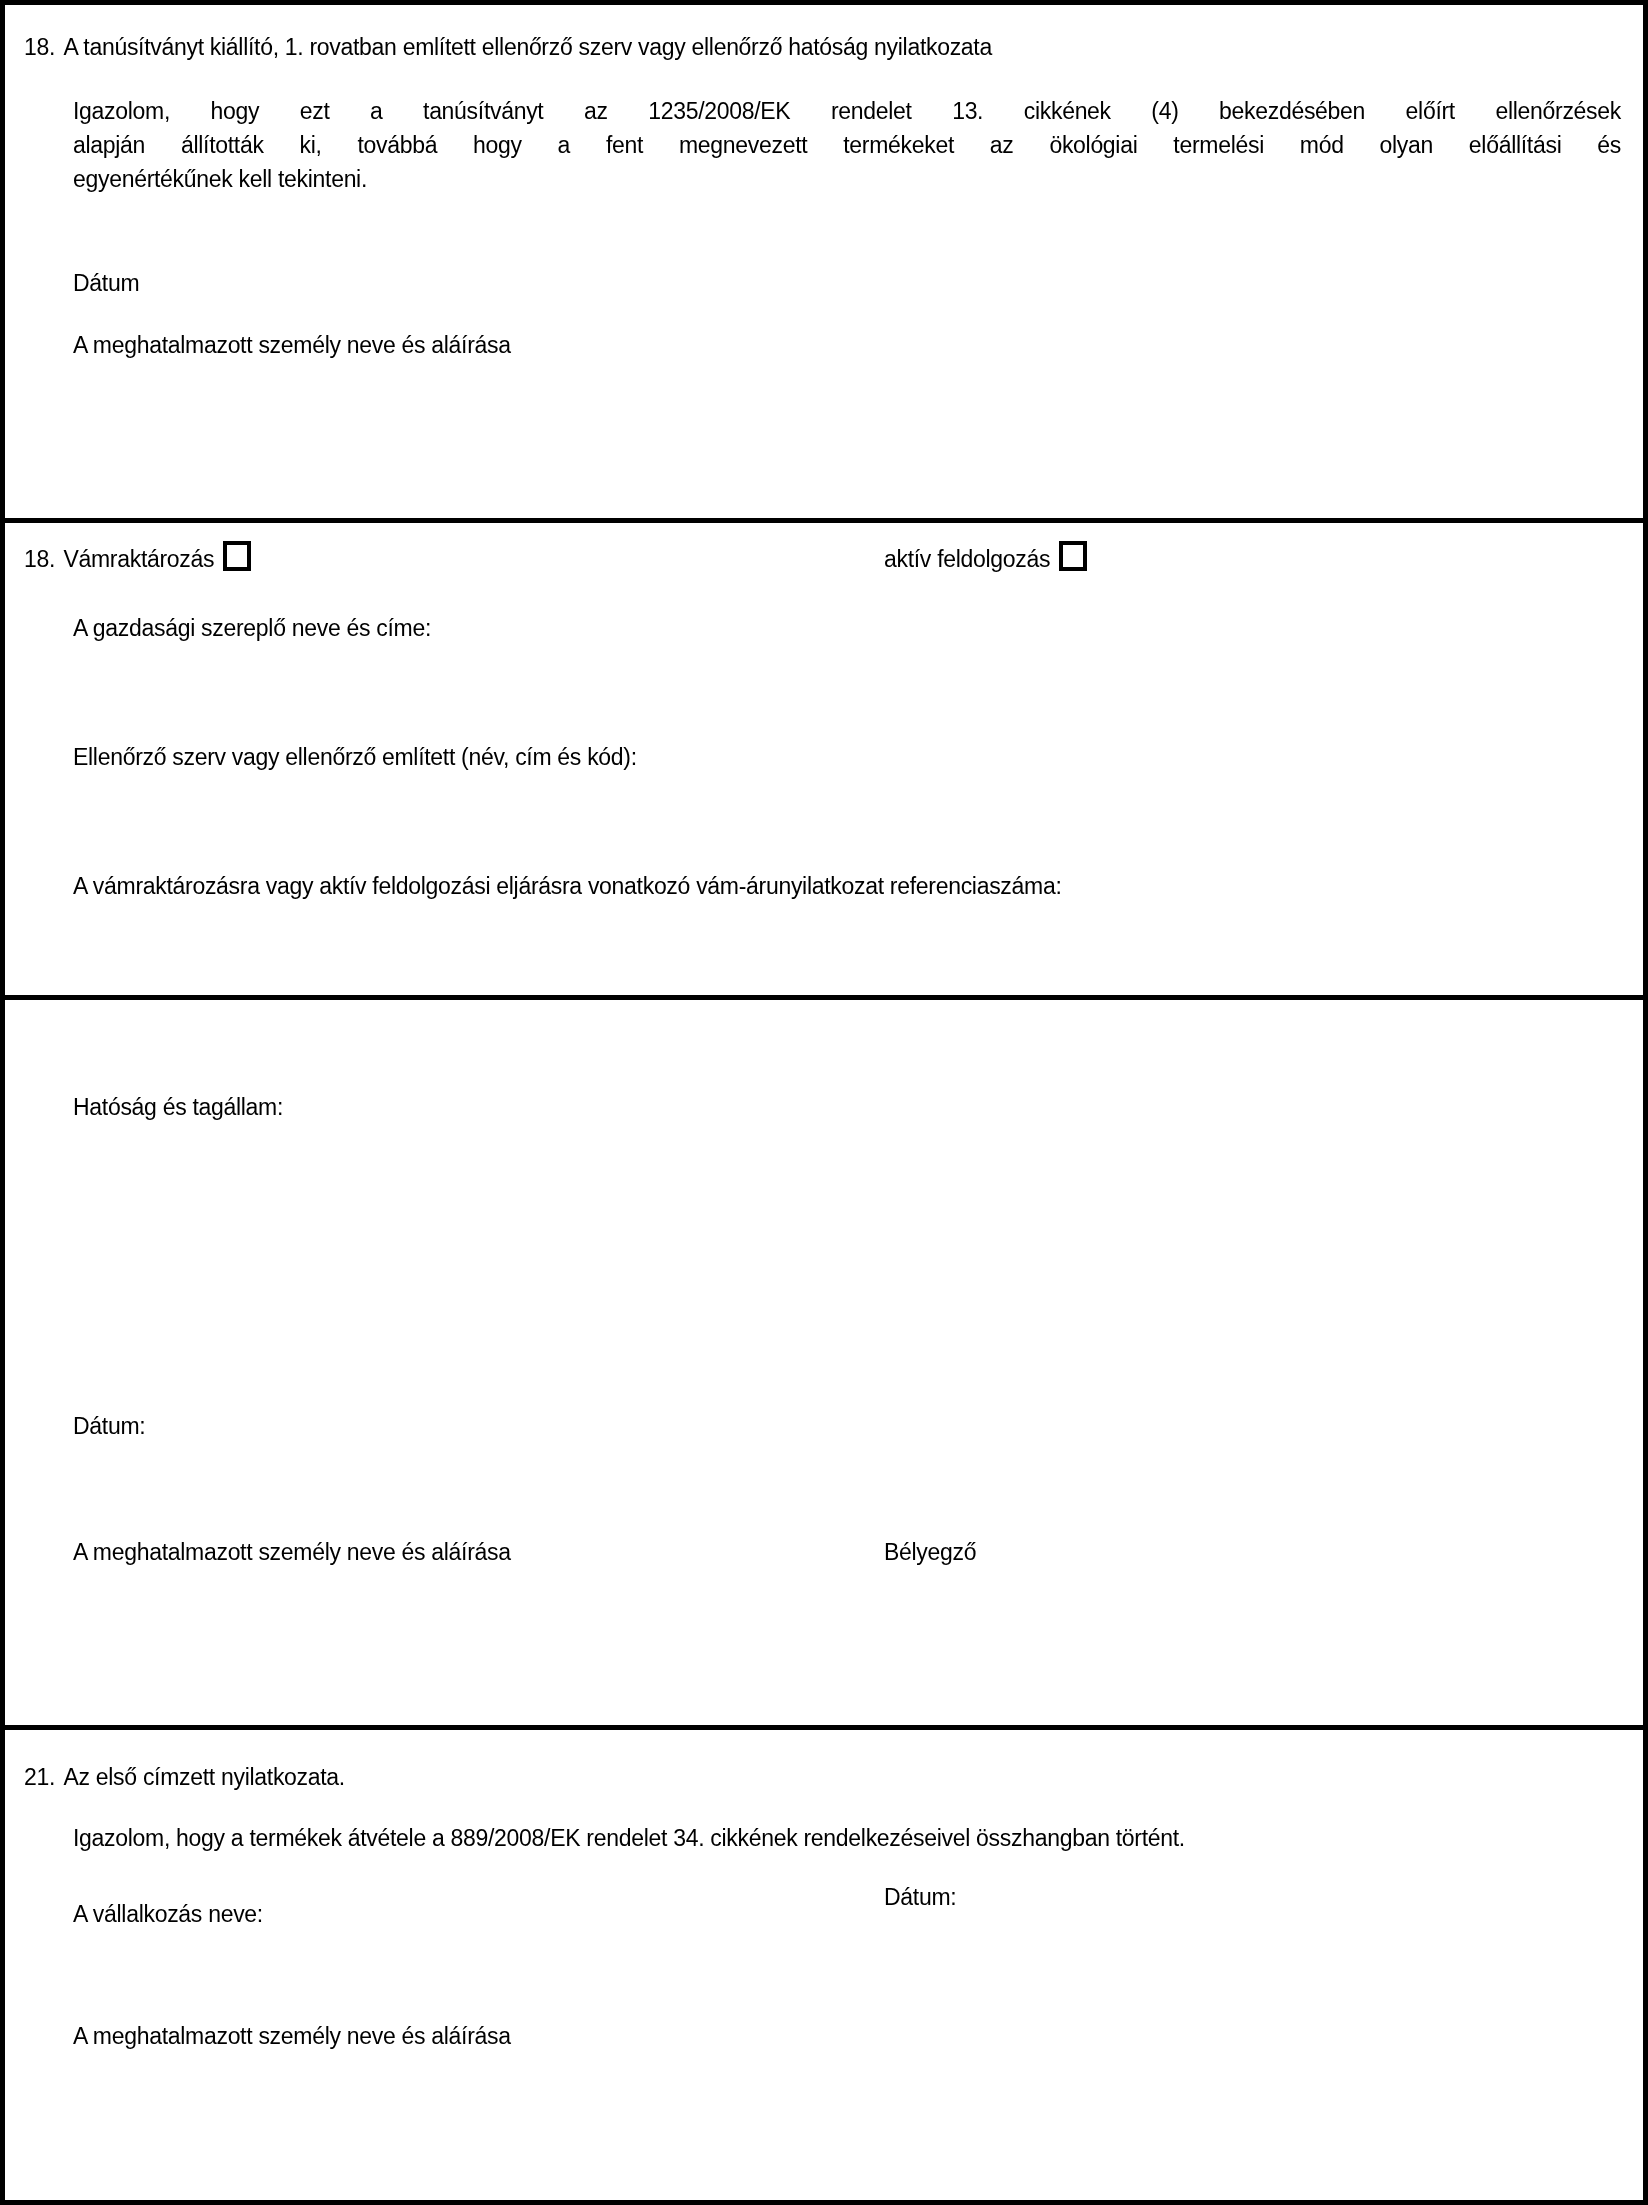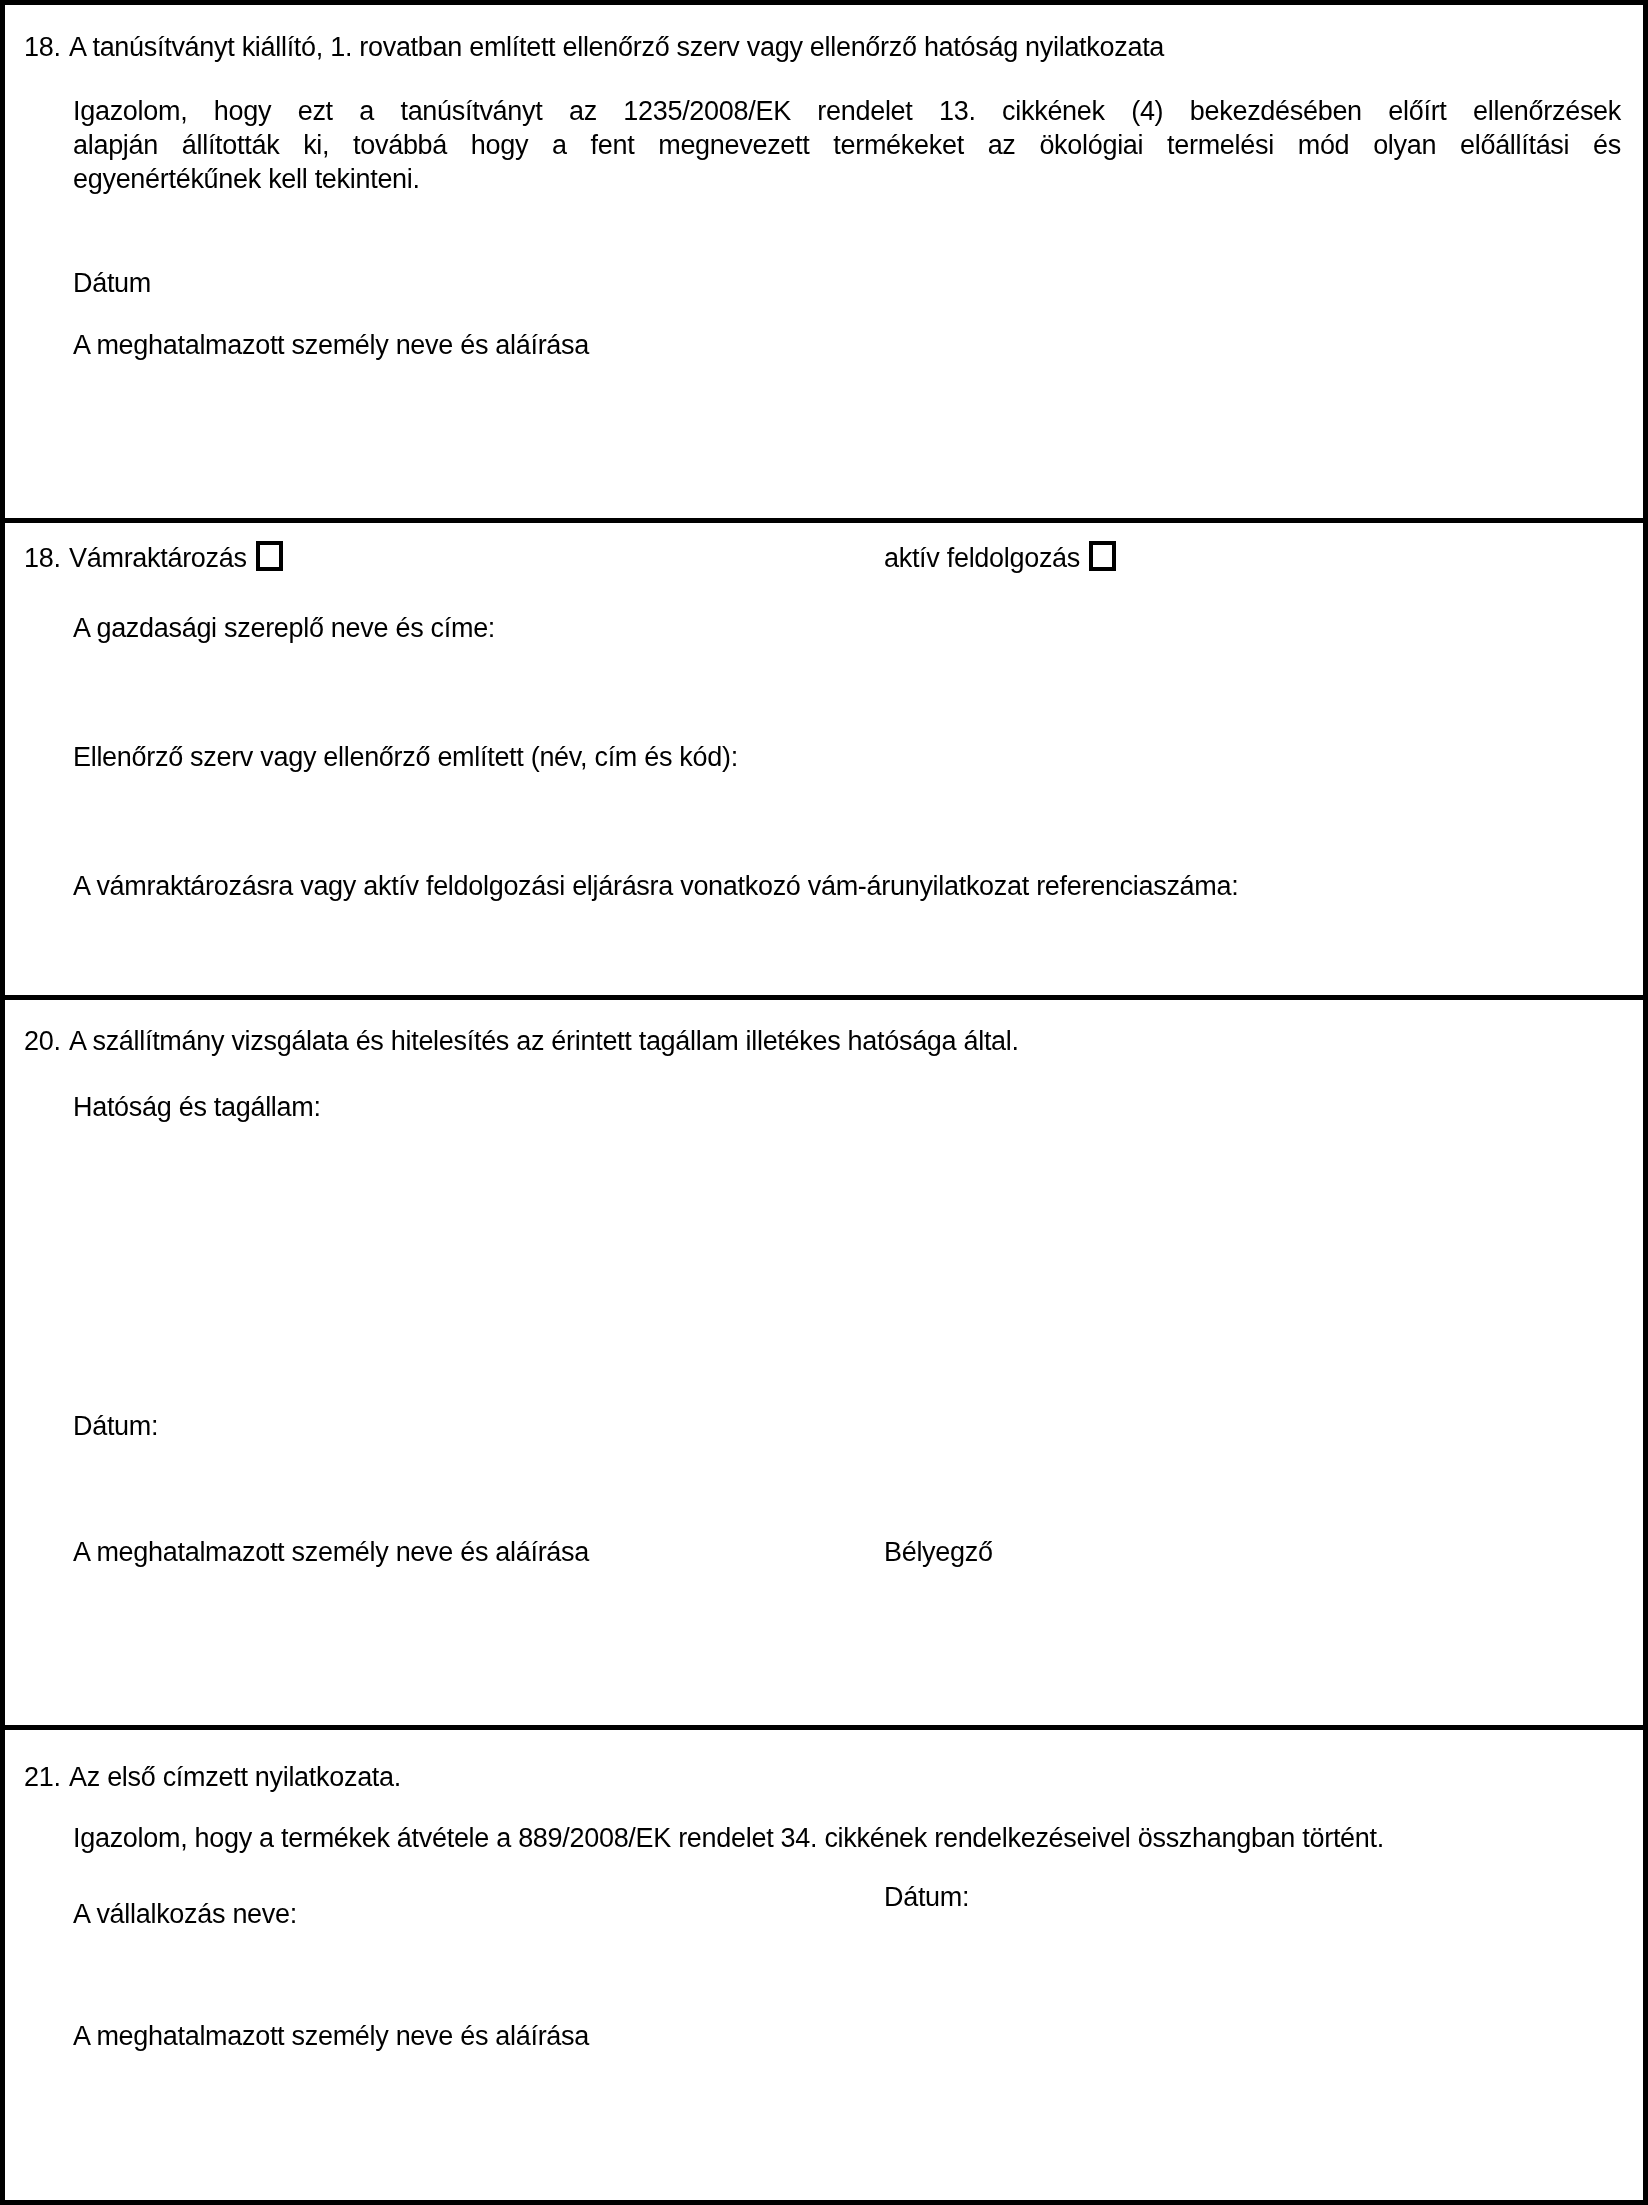--- a/index.html
+++ b/index.html
@@ -8,21 +8,21 @@
     background: #ffffff;
   }
   .page {
     position: relative;
     width: 1648px;
     height: 2205px;
     box-sizing: border-box;
     border: 5.2px solid #000000;
     background: #ffffff;
     font-family: "Liberation Sans", "DejaVu Sans", sans-serif;
-    font-size: 27px;
+    font-size: 23px;
     line-height: 34px;
     color: #000000;
     letter-spacing: -0.3px;
     overflow: hidden;
   }
   .divider {
     position: absolute;
     left: 0;
     width: 100%;
     height: 4.5px;
@@ -89,23 +89,20 @@
   <div class="line col2" style="top:536px;">
     <span>aktív feldolgozás</span><span class="checkbox"></span>
   </div>
 
   <div class="line indent" style="top:606px;">A gazdasági szereplő neve és címe:</div>
   <div class="line indent" style="top:735px;">Ellenőrző szerv vagy ellenőrző említett (név, cím és kód):</div>
   <div class="line indent" style="top:864px;">A vámraktározásra vagy aktív feldolgozási eljárásra vonatkozó vám-árunyilatkozat referenciaszáma:</div>
 
   <div class="divider" style="top:990px;"></div>
 
-  <div class="line heading" style="top:1019px;">
-    <span class="num">20.</span><span>A szállítmány vizsgálata és hitelesítés az érintett tagállam illetékes hatósága által.</span>
-  </div>
 
   <div class="line indent" style="top:1085px;">Hatóság és tagállam:</div>
   <div class="line indent" style="top:1404px;">Dátum:</div>
 
   <div class="line indent" style="top:1530px;">A meghatalmazott személy neve és aláírása</div>
   <div class="line col2" style="top:1530px;">Bélyegző</div>
 
   <div class="divider" style="top:1720px;"></div>
 
   <div class="line heading" style="top:1755px;">

